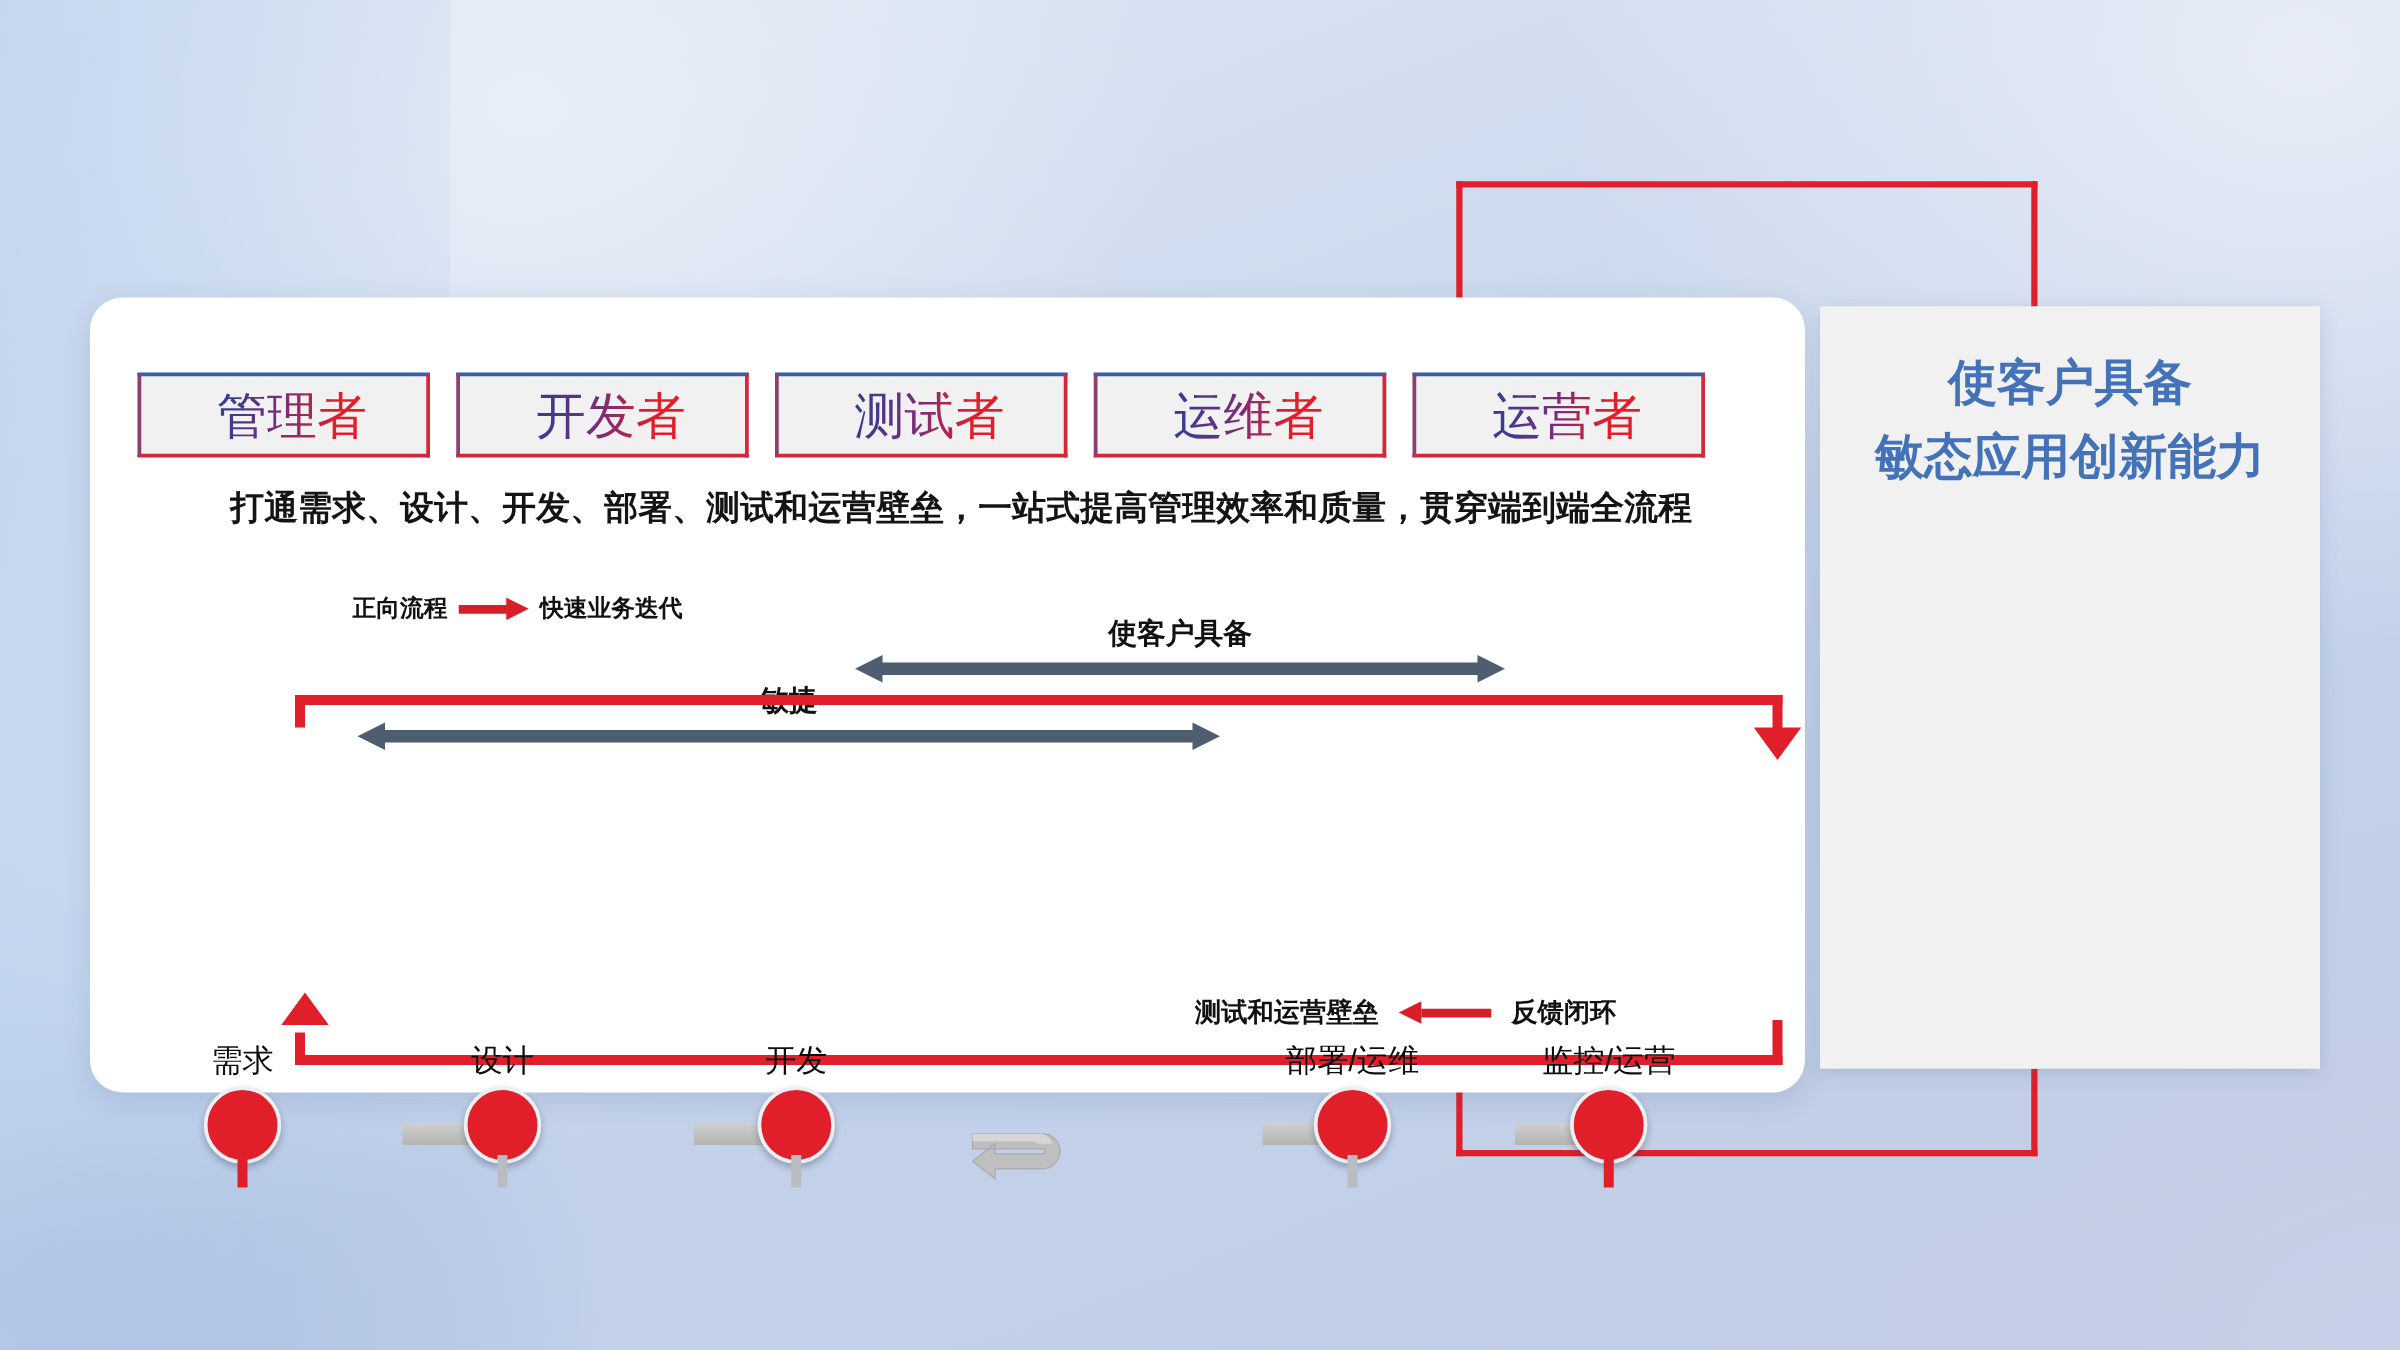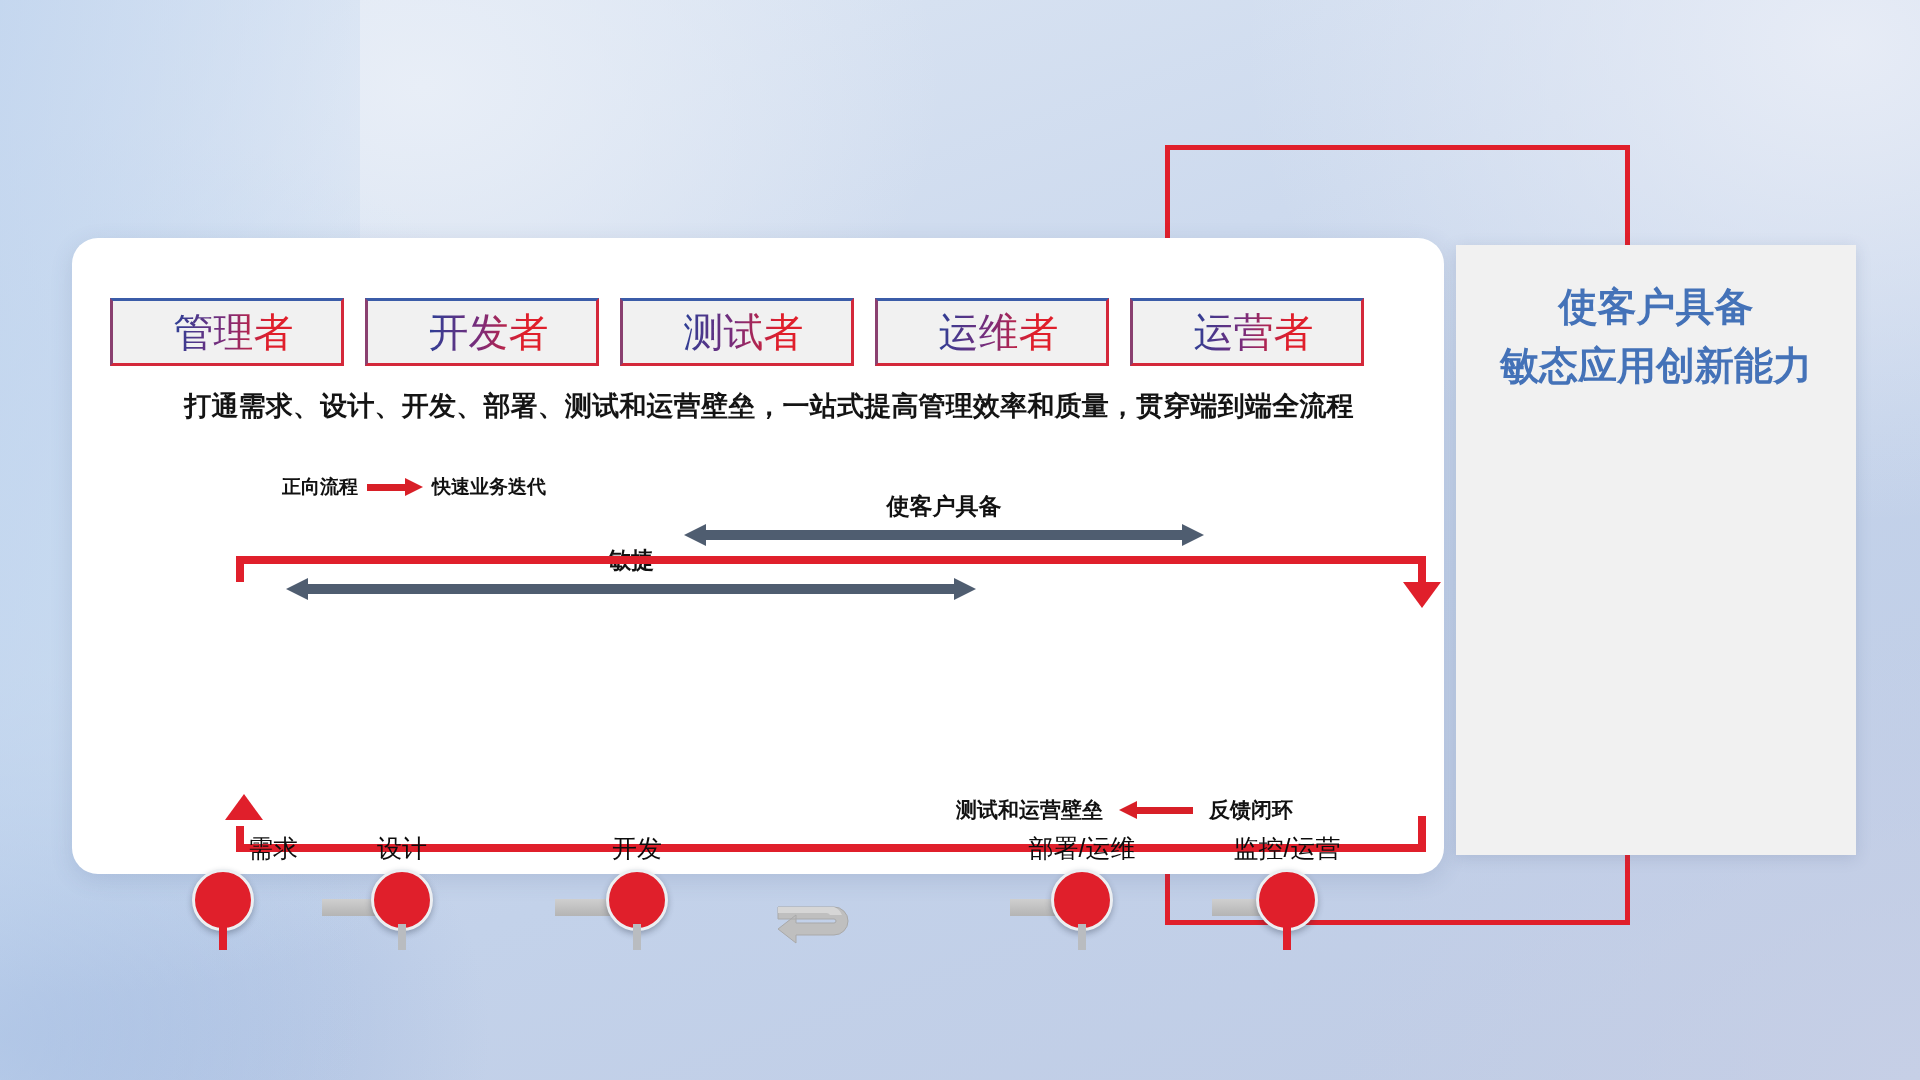--- a/index.html
+++ b/index.html
@@ -284,21 +284,21 @@
   <div class="loop-seg" id="loop-left-up"></div>
   <div class="loop-seg" id="loop-right-top"></div>
   <div class="loop-head" id="loop-arrow-down"></div>
   <div class="loop-seg" id="loop-bottom"></div>
   <div class="loop-seg" id="loop-left-dn"></div>
   <div class="loop-seg" id="loop-right-bot"></div>
   <div class="loop-head" id="loop-arrow-up"></div>
 
   <div id="pipeline">
 
-    <div class="stage" style="left:76px; top:594px;text-align:right;">
+    <div class="stage" style="left:47px; top:594px;">
       <div class="stage-label">需求</div>
       <div class="stage-dot"></div>
       <div class="stem red"></div>
     </div>
 
     <div class="blk-arrow" style="left:250px; top:652px; width:92px;">
       <span class="b-shaft"></span>
       <span class="b-head"></span>
     </div>
 

